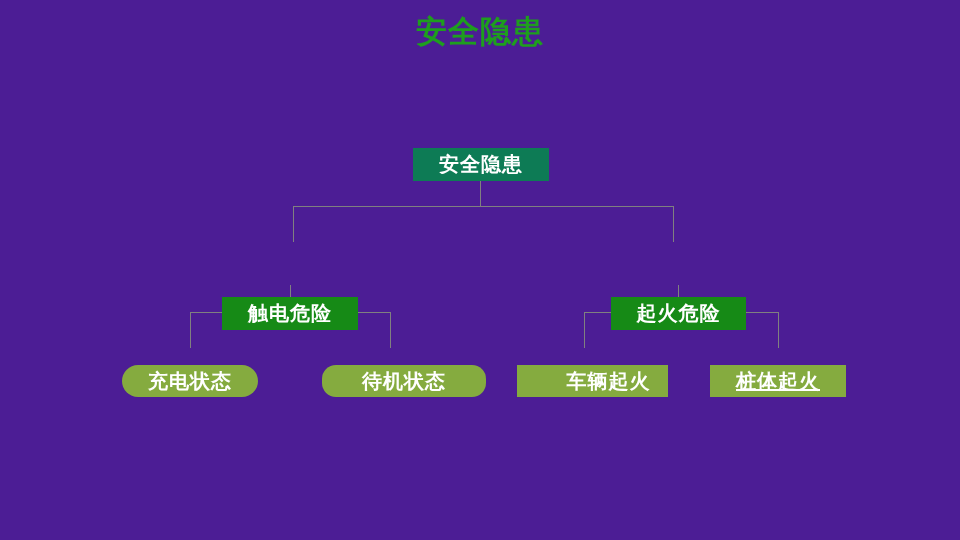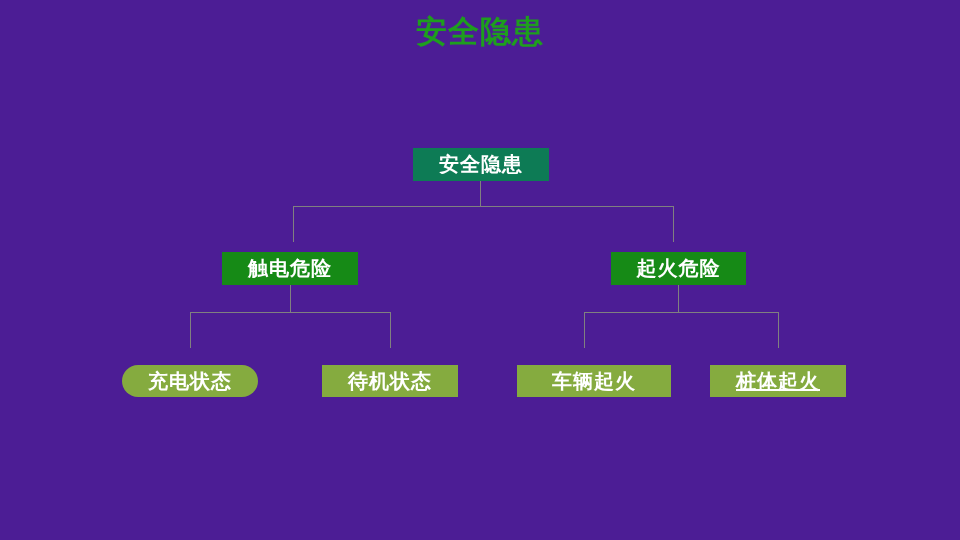--- a/index.html
+++ b/index.html
@@ -33,21 +33,21 @@
     display: flex;
     align-items: center;
     justify-content: center;
     color: var(--node_text, #FFFFFF);
     font-size: 20px;
     font-weight: bold;
     letter-spacing: 1px;
     white-space: nowrap;
   }
   .node.root   { background: var(--root_fill,   #0D7B55); }
-  .node.branch { background: var(--branch_fill, #168A16); }
+  .node.branch { background: var(--branch_fill, #168A16); margin-top: 45px; }
   .node.leaf   { background: var(--leaf_fill,   #85AB3F); }
   .line {
     position: absolute;
     background: var(--line_color, #808080);
   }
   .line.v { width: 1px; }
   .line.h { height: 1px; }
 </style>
 </head>
 <body>
@@ -72,19 +72,19 @@
   <div class="line v" style="left:778px; top:312px; height:36px;"></div>
 
   <div class="node root" style="left:413px; top:148px; width:136px; height:33px;">安全隐患</div>
 
   <div class="node branch" style="left:222px; top:252px; width:136px; height:33px;">触电危险</div>
 
   <div class="node branch" style="left:611px; top:252px; width:135px; height:33px;">起火危险</div>
 
   <div class="node leaf" style="left:122px; top:365px; width:136px; height:32px;border-radius:16px;">充电状态</div>
 
-  <div class="node leaf" style="left:322px; top:365px; width:136px; height:32px;">待机状态</div>
+  <div class="node leaf" style="left:322px; top:365px; width:164px; height:32px;border-radius:14px;">待机状态</div>
 
-  <div class="node leaf" style="left:517px; top:365px; width:154px; height:32px;">车辆起火</div>
+  <div class="node leaf" style="left:517px; top:365px; width:119px; height:32px;padding-left:32px;">车辆起火</div>
 
   <div class="node leaf" style="left:710px; top:365px; width:136px; height:32px;text-decoration:underline;">桩体起火</div>
 
 </div>
 
 </body></html>

